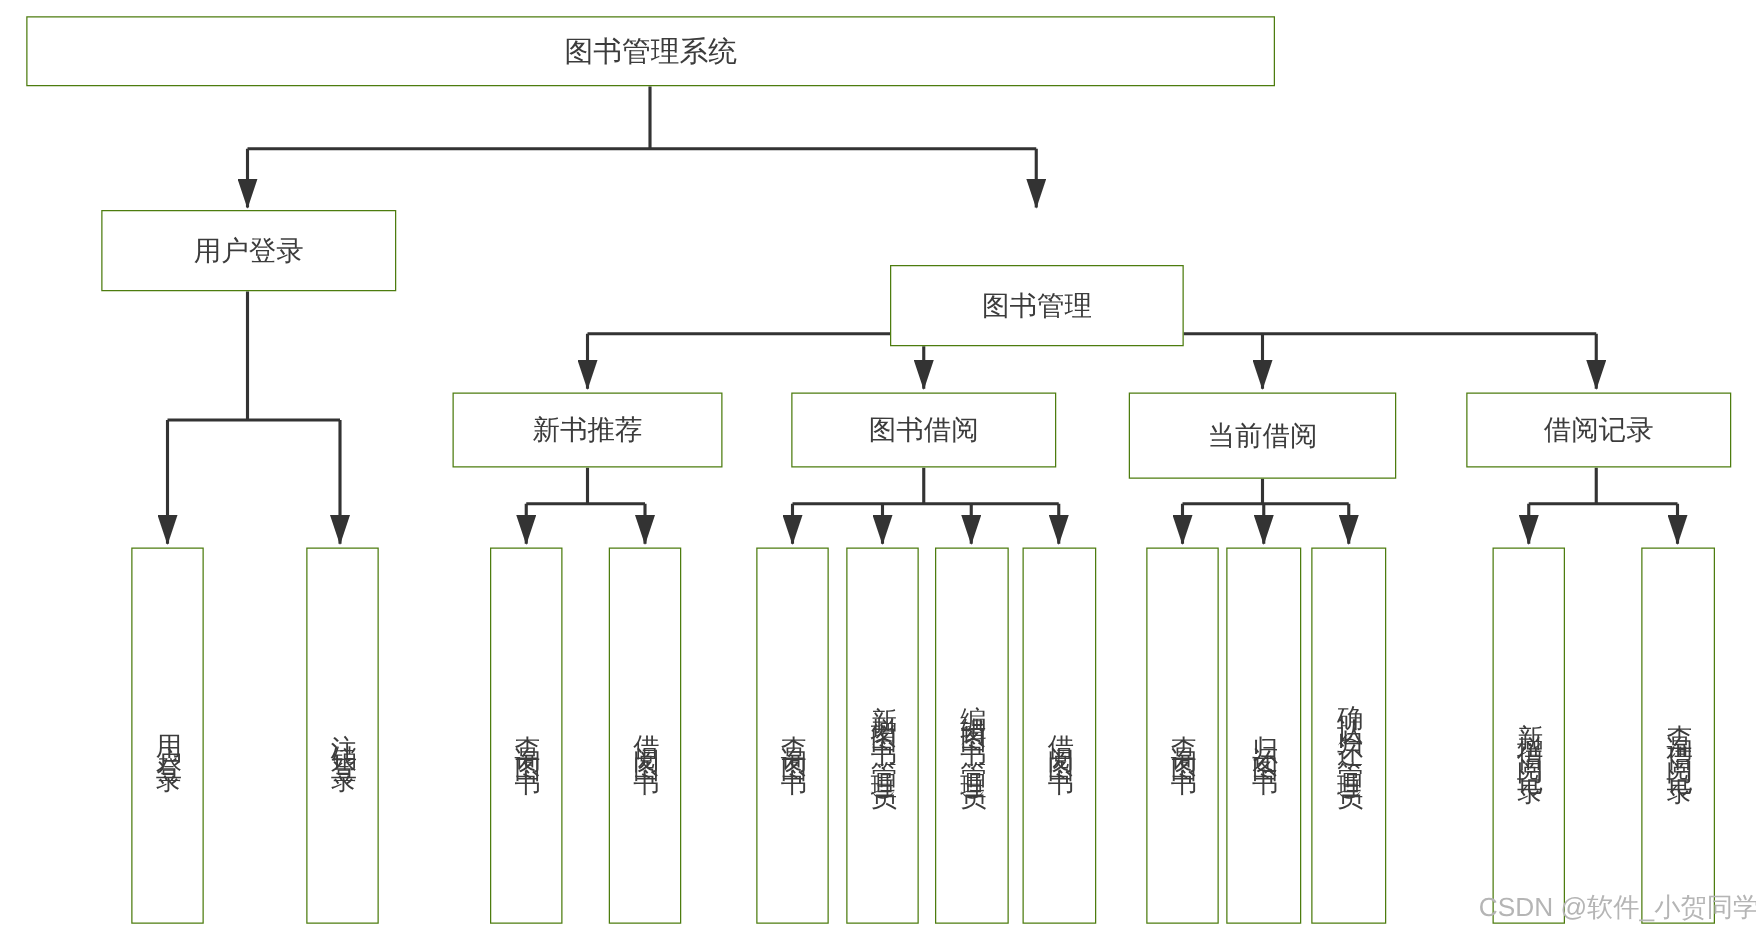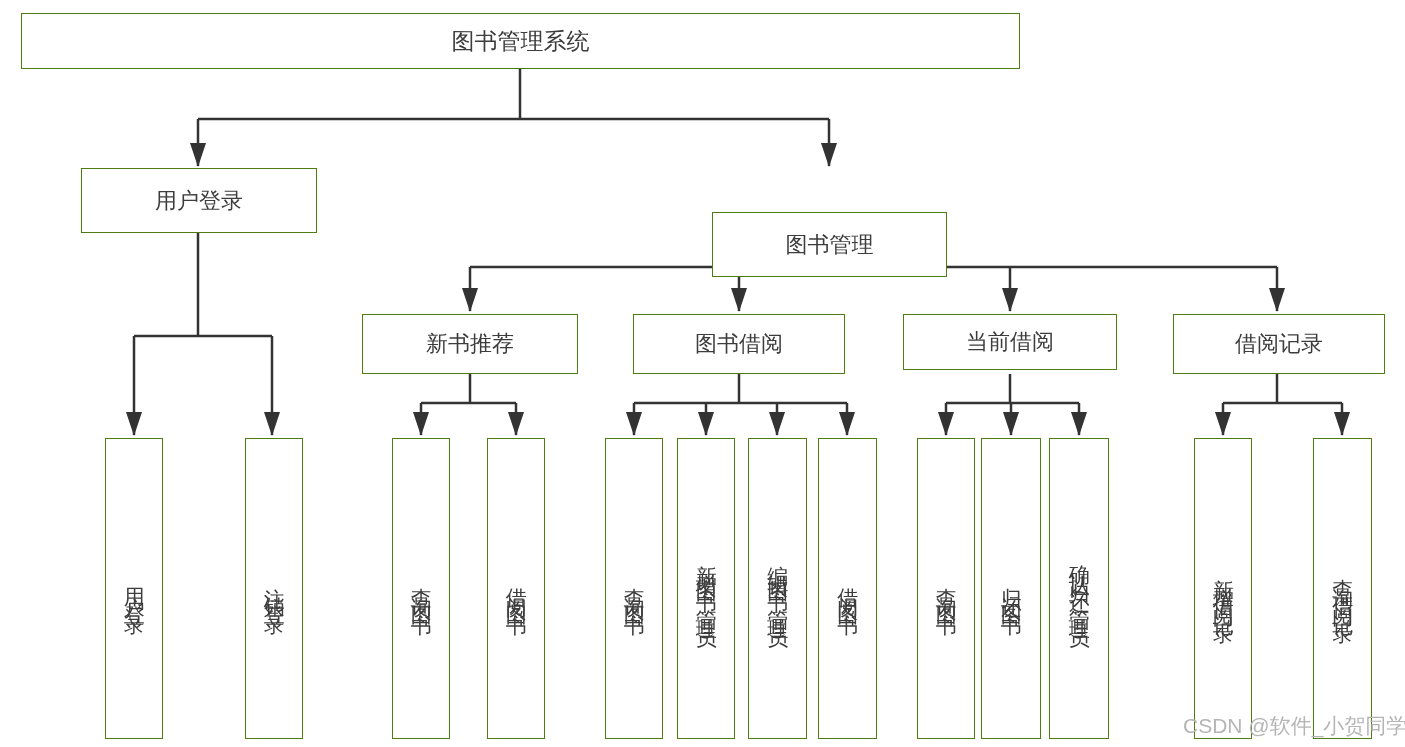--- a/index.html
+++ b/index.html
@@ -105,21 +105,21 @@
   <div class="node lvl2" style="left:712px; top:168px; width:235px; height:65px;margin-top:44px;">
     <span>图书管理</span>
   </div>
 
   <div class="node lvl3" style="left:362px; top:314px; width:216px; height:60px;">
     <span>新书推荐</span>
   </div>
   <div class="node lvl3" style="left:633px; top:314px; width:212px; height:60px;">
     <span>图书借阅</span>
   </div>
-  <div class="node lvl3" style="left:903px; top:314px; width:214px; height:56px;">
+  <div class="node lvl3" style="left:903px; top:314px; width:214px; height:69px;">
     <span>当前借阅</span>
   </div>
   <div class="node lvl3" style="left:1173px; top:314px; width:212px; height:60px;">
     <span>借阅记录</span>
   </div>
 
   <div class="node leaf" style="left:105px; top:438px; width:58px; height:301px;">
     <span class="vtext">用户登录</span>
   </div>
   <div class="node leaf" style="left:245px; top:438px; width:58px; height:301px;">

